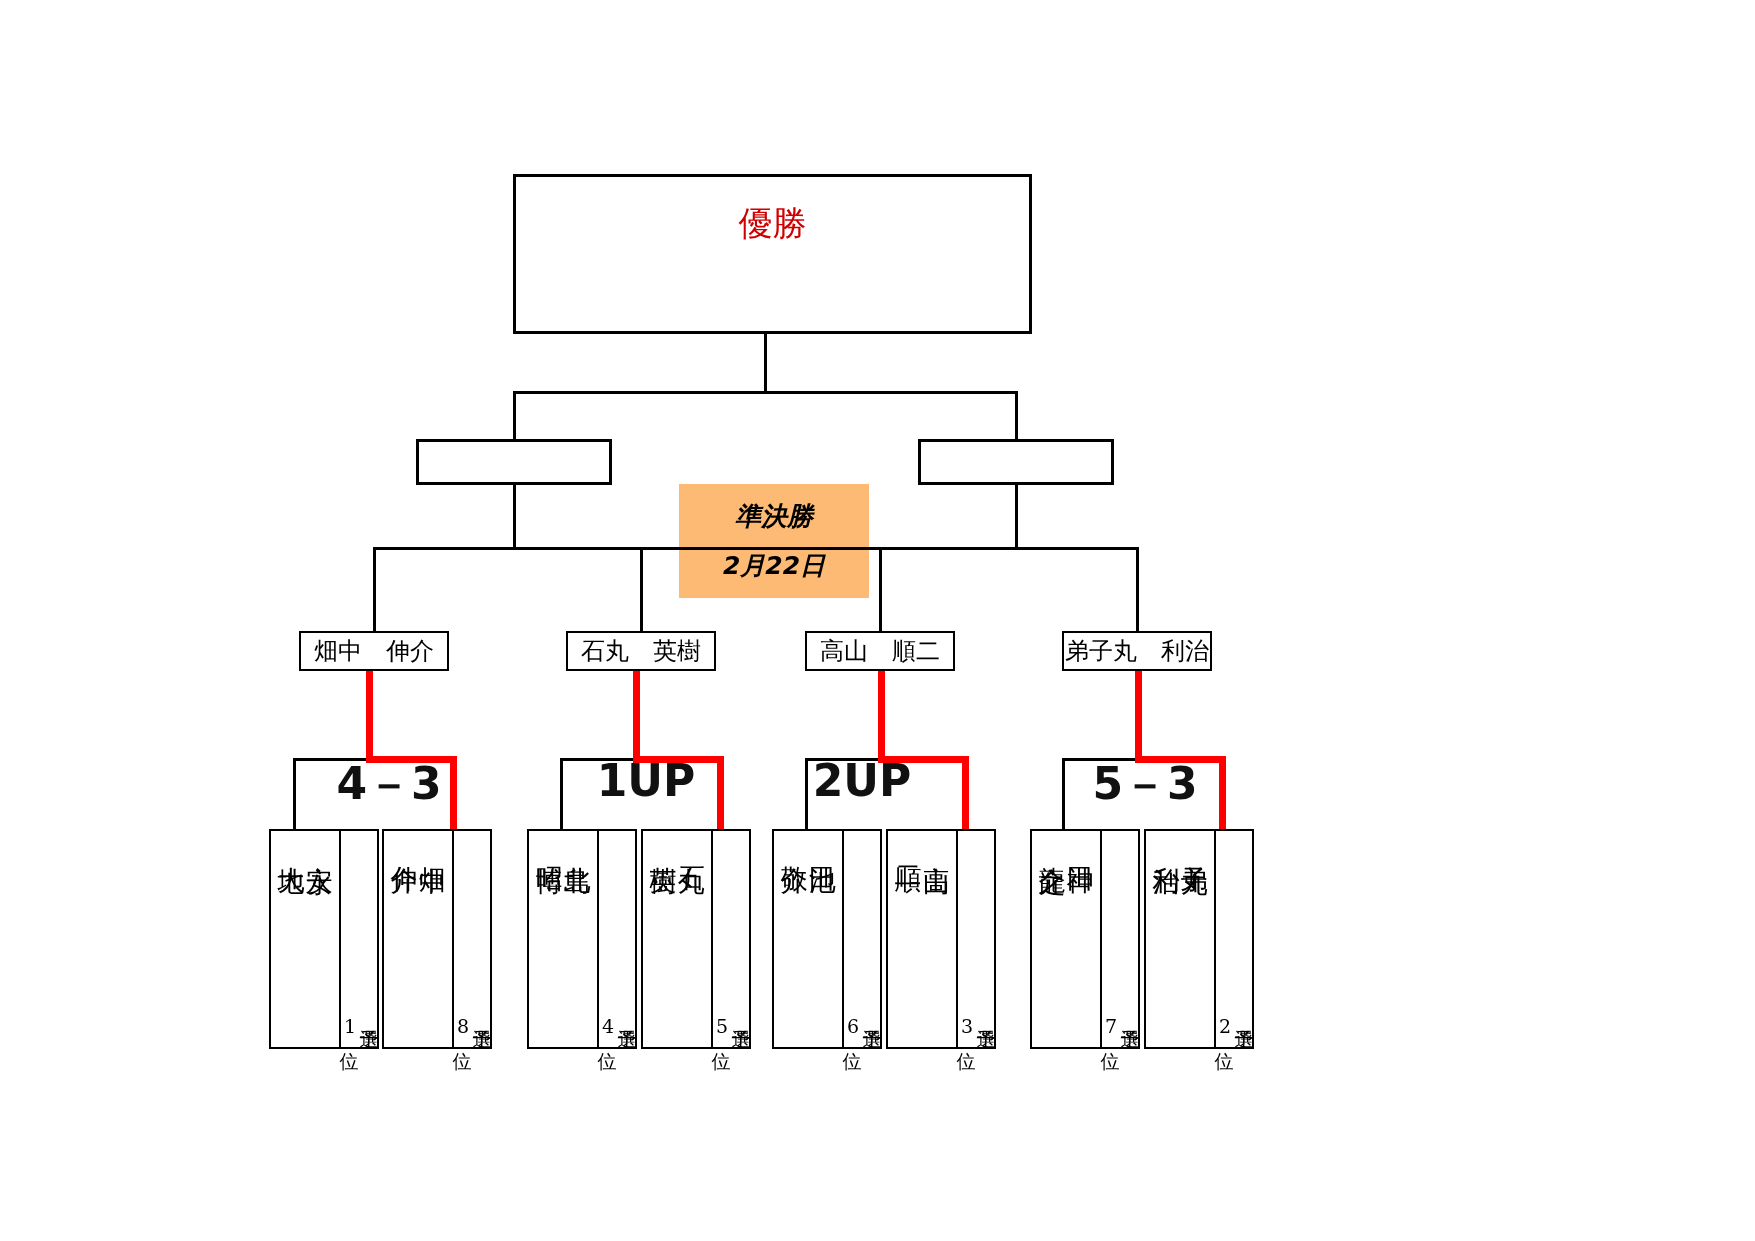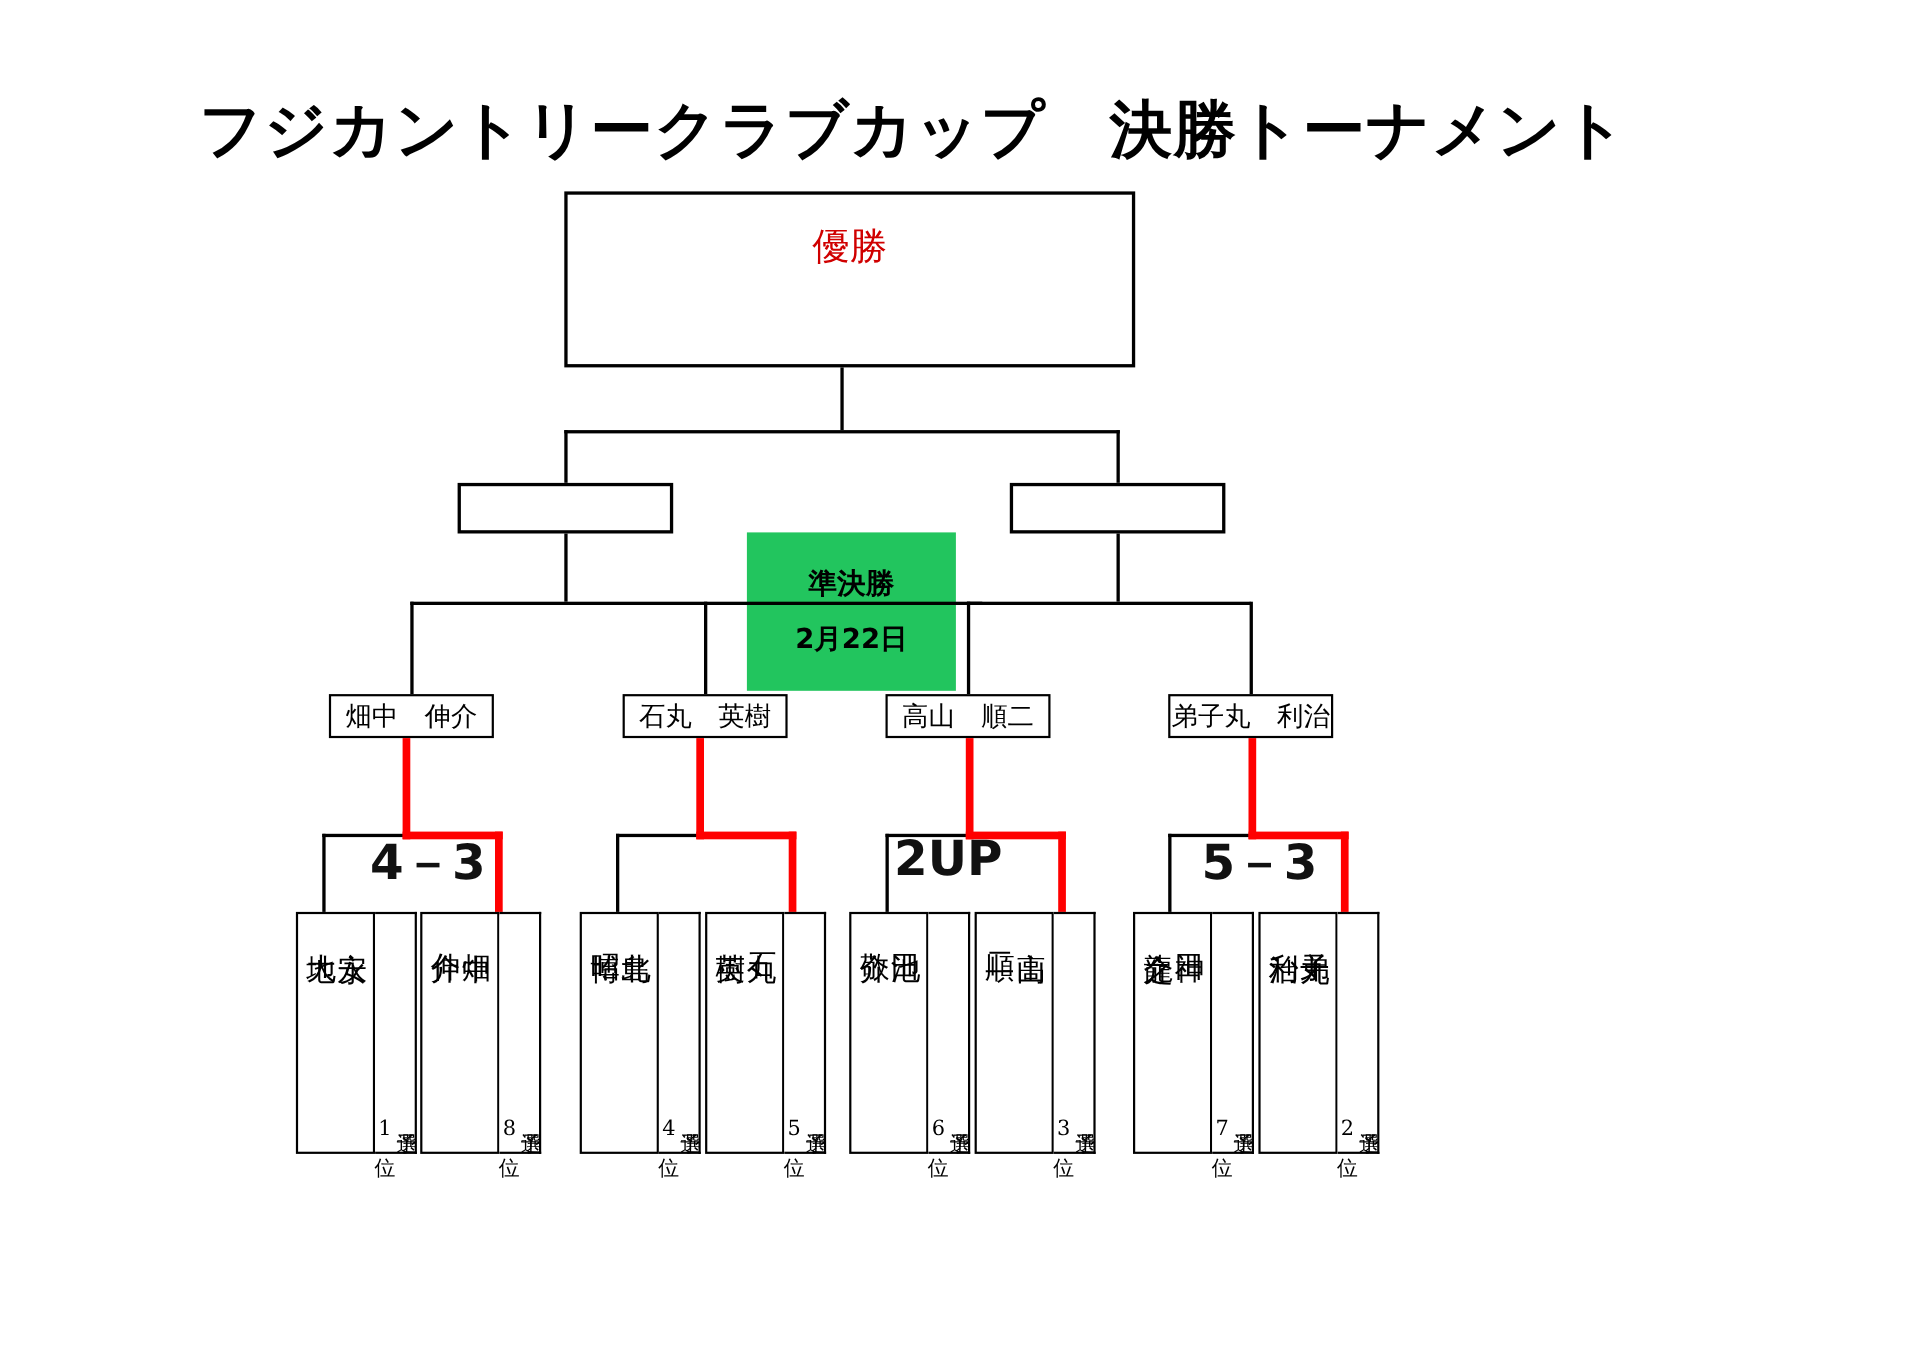--- a/index.html
+++ b/index.html
@@ -45,24 +45,25 @@
     color:#d00000;
     font-family:"DejaVu Serif","Liberation Serif",serif;
   }
 
   .final-box{height:46px;}
   #final-box-left{left:416px;top:439px;width:196px;}
   #final-box-right{left:918px;top:439px;width:196px;}
 
   
   #semifinal-info{
-    position:absolute;left:679px;top:484px;width:190px;height:144px;
-    background:#22c55e;
+    position:absolute;left:679px;top:484px;width:190px;height:114px;
+    background:#fdba74;
     display:flex;flex-direction:column;align-items:center;justify-content:center;
     font-family:"DejaVu Sans","Liberation Sans",sans-serif;
+    font-style:italic;
   }
   #semifinal-info .t1{font-size:26px;font-weight:bold;color:#000;line-height:1.15;}
   #semifinal-info .t2{font-size:25px;font-weight:bold;color:#000;line-height:1.15;margin-top:20px;}
 
   
   .qf-box{
     position:absolute;top:631px;width:150px;height:40px;
     border:2px solid #000;box-sizing:border-box;background:#fff;
     display:flex;align-items:center;justify-content:center;
     font-size:24px;color:#000;white-space:pre;
@@ -126,21 +127,20 @@
   #player-4{left:772px;}
   #player-5{left:886px;}
   #player-6{left:1030px;}
   #player-7{left:1144px;}
 </style>
 </head>
 <body>
 
 <div class="canvas">
 
-  <div id="title">フジカントリークラブカップ　決勝トーナメント</div>
 
   <div class="box" id="champion-box">
     <div id="champion-label">優勝</div>
   </div>
 
   <div class="ln v" style="left:764px;top:334px;height:57px;"></div>
 
   <div class="ln h" style="left:513px;top:391px;width:505px;"></div>
 
   <div class="ln v" style="left:513px;top:391px;height:48px;"></div>
@@ -187,20 +187,21 @@
   <div class="rl h" style="left:878px;top:756px;width:91px;"></div>
   <div class="rl v" style="left:962px;top:756px;height:76px;"></div>
 
   <div class="ln h" style="left:1062px;top:758px;width:160px;"></div>
   <div class="ln v" style="left:1062px;top:758px;height:73px;"></div>
   <div class="rl v" style="left:1135px;top:671px;height:92px;"></div>
   <div class="rl h" style="left:1135px;top:756px;width:91px;"></div>
   <div class="rl v" style="left:1219px;top:756px;height:76px;"></div>
 
   <div class="score" id="score-0">4－3</div>
+  <div class="score" id="score-1">1UP</div>
   <div class="score" id="score-2">2UP</div>
   <div class="score" id="score-3">5－3</div>
 
   <div class="player" id="player-0">
     <div class="name-col">
         <span>安永
 大地</span>
       </div>
     <div class="seed-col">
         <span>予選

